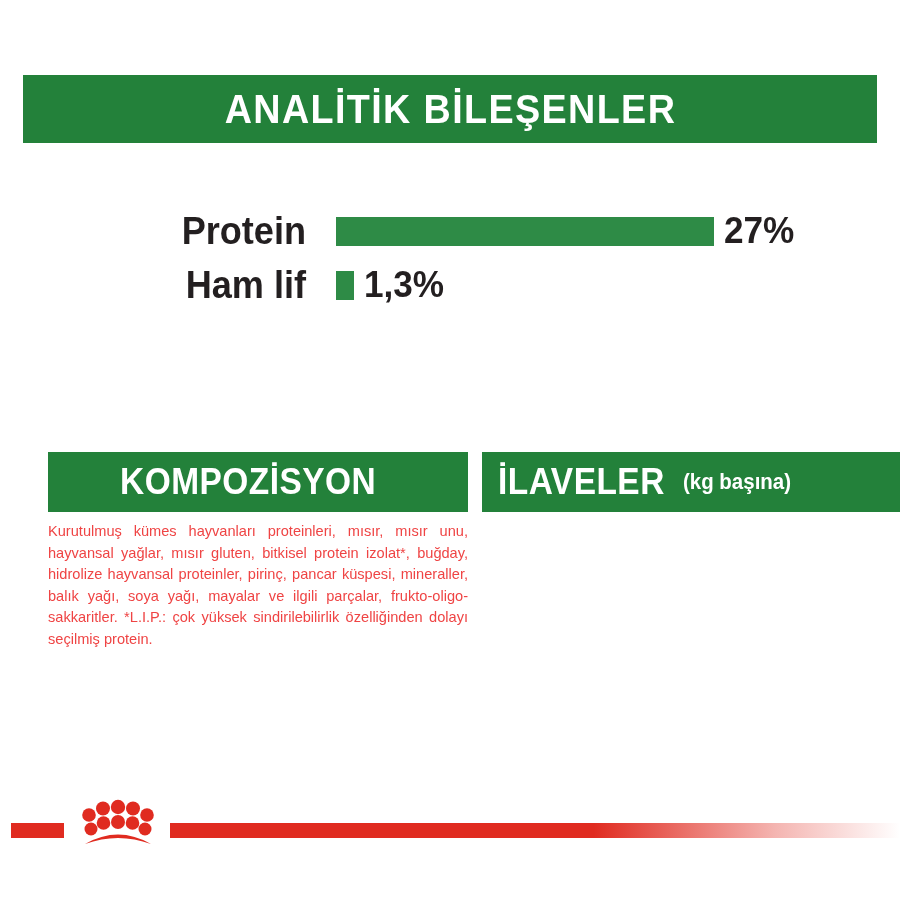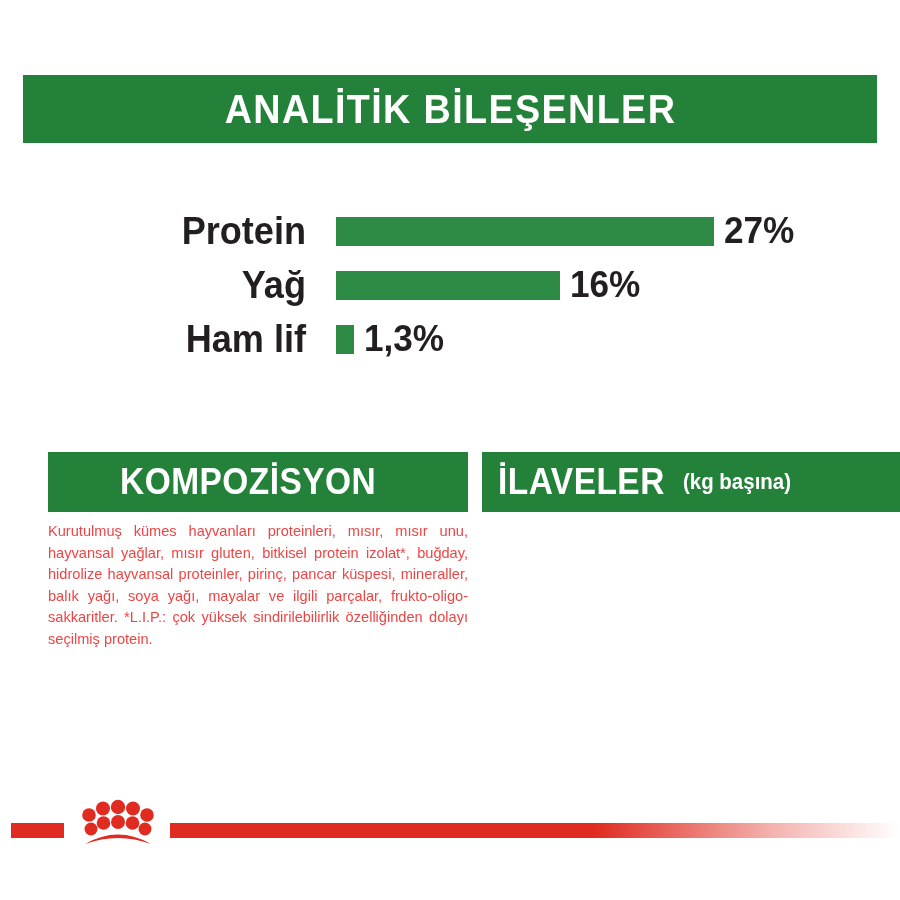--- a/index.html
+++ b/index.html
@@ -187,27 +187,20 @@
   <div class="bars">
 
     <div class="bar-row">
       <div class="bar-label">Protein</div>
       <div class="bar-track">
         <div class="bar-fill" id="bar-0" style="width: 378px; background: rgb(46, 139, 70);"></div>
       </div>
       <div class="bar-value" id="val-0" style="left: 710px;">27%</div>
     </div>
 
-    <div class="bar-row">
-      <div class="bar-label">Yağ</div>
-      <div class="bar-track">
-        <div class="bar-fill" id="bar-1" style="width: 224px; background: rgb(46, 139, 70);"></div>
-      </div>
-      <div class="bar-value" id="val-1" style="left: 556px;">16%</div>
-    </div>
 
     <div class="bar-row">
       <div class="bar-label">Ham lif</div>
       <div class="bar-track">
         <div class="bar-fill" id="bar-2" style="width: 18.2px; background: rgb(46, 139, 70);"></div>
       </div>
       <div class="bar-value" id="val-2" style="left: 350.2px;">1,3%</div>
     </div>
 
   </div>

